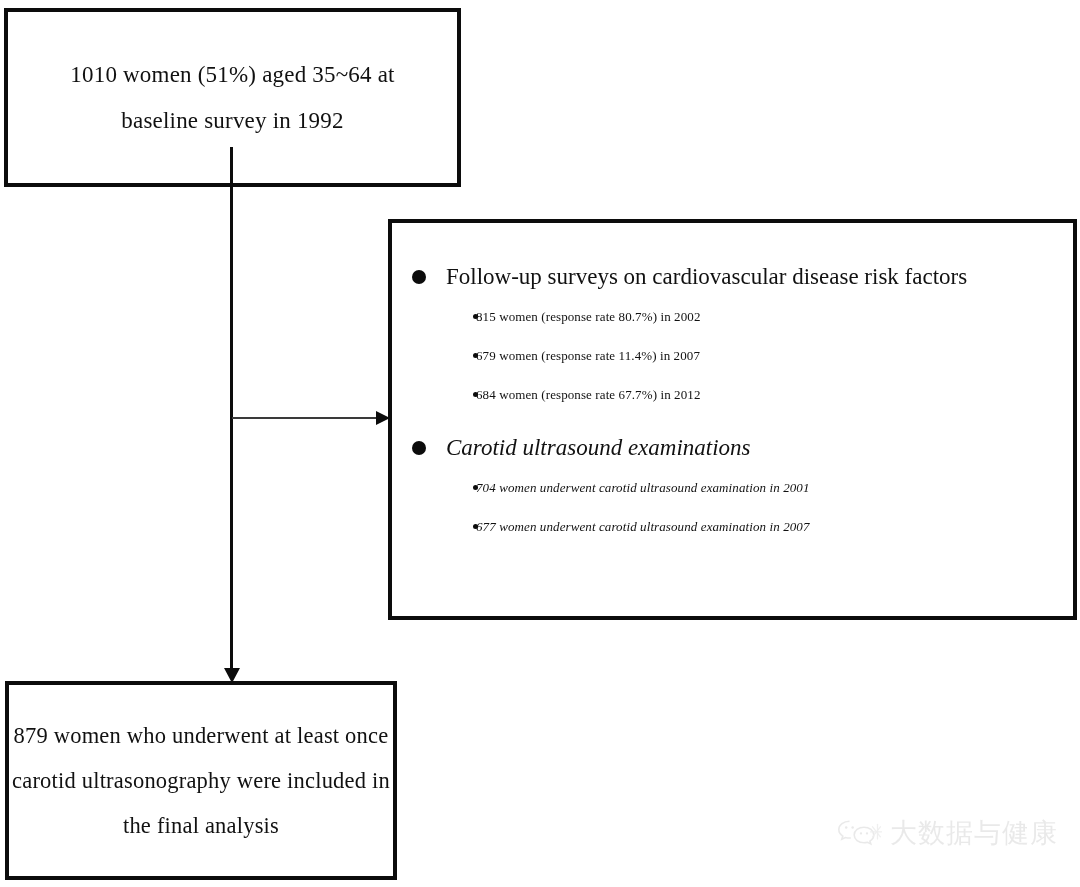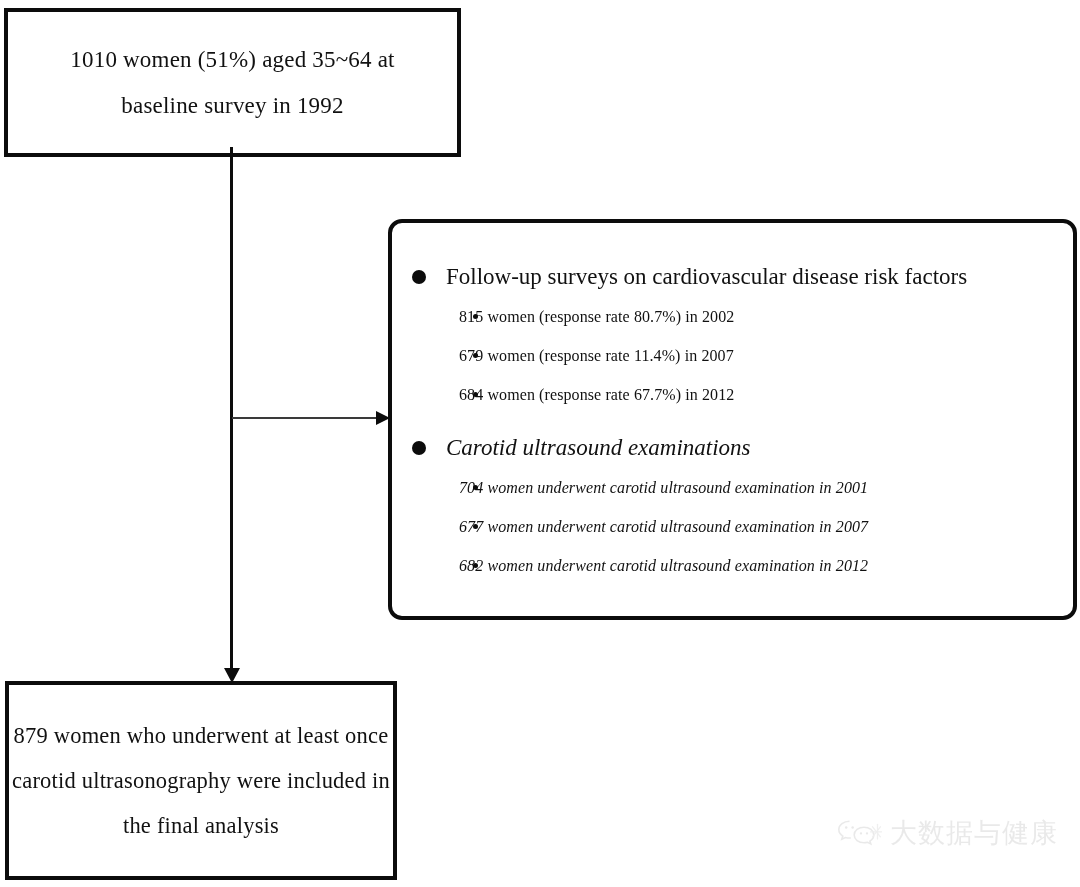--- a/index.html
+++ b/index.html
@@ -25,21 +25,21 @@
     box-sizing: border-box;
     border: 4px solid #0c0c0c;
     background: #ffffff;
   }
 
   
   #box-baseline {
     left: 4px;
     top: 8px;
     width: 457px;
-    height: 149px;
+    height: 179px;
     display: flex;
     flex-direction: column;
     align-items: center;
     justify-content: center;
   }
   #box-baseline .line {
     font-size: 23px;
     line-height: 46px;
     letter-spacing: 0.2px;
     white-space: nowrap;
@@ -63,21 +63,20 @@
     white-space: nowrap;
   }
 
   
   #box-followup {
     left: 388px;
     top: 219px;
     width: 689px;
     height: 401px;
     padding: 34px 0 0 0;
-    border-radius: 14px;
   }
 
   .section {
     position: relative;
   }
   .section + .section {
     margin-top: 14px;
     font-style: italic;
   }
 
@@ -93,22 +92,22 @@
     left: 20px;
     top: 13px;
     width: 14px;
     height: 14px;
     border-radius: 50%;
     background: #0c0c0c;
   }
 
   .sub-item {
     position: relative;
-    padding-left: 67px;
-    font-size: 16px;
+    padding-left: 84px;
+    font-size: 13px;
     line-height: 39px;
     white-space: nowrap;
     letter-spacing: 0.1px;
   }
   .bullet-sm {
     position: absolute;
     left: 81px;
     top: 17px;
     width: 5px;
     height: 5px;
@@ -218,24 +217,20 @@
         <span class="bullet-lg"></span>
         <span>Carotid ultrasound examinations</span>
       </div>
       <div class="sub-item">
         <span class="bullet-sm"></span>
         <span>704 women underwent carotid ultrasound examination in 2001</span>
       </div>
       <div class="sub-item">
         <span class="bullet-sm"></span>
         <span>677 women underwent carotid ultrasound examination in 2007</span>
-      </div>
-      <div class="sub-item">
-        <span class="bullet-sm"></span>
-        <span>682 women underwent carotid ultrasound examination in 2012</span>
       </div>
     </div>
 
   </div>
 
   <div class="flow-box" id="box-final">
     <div class="line">879 women who underwent at least once</div>
     <div class="line">carotid ultrasonography were included in</div>
     <div class="line">the final analysis</div>
   </div>

